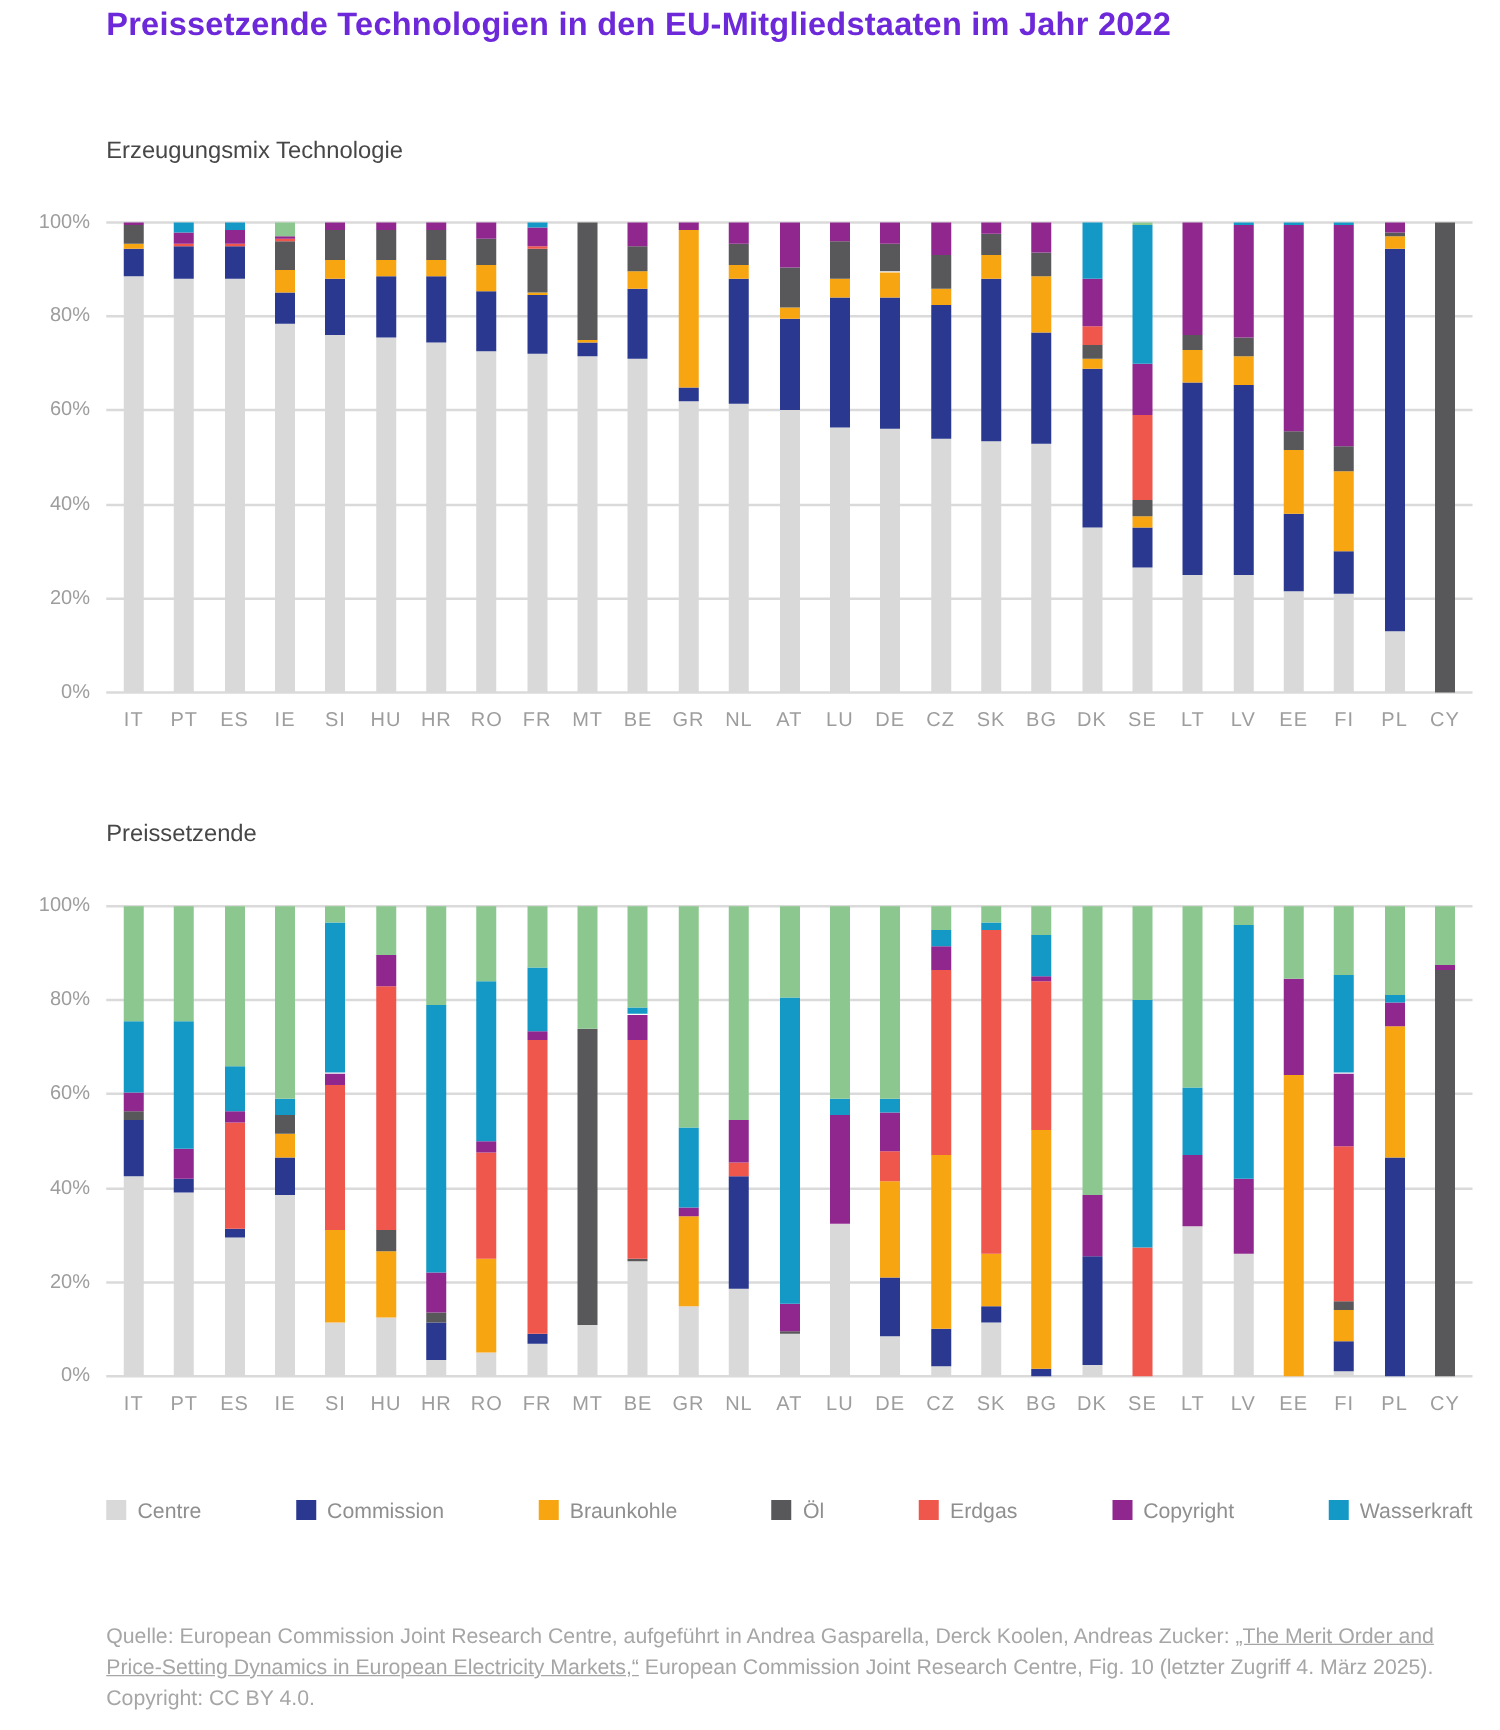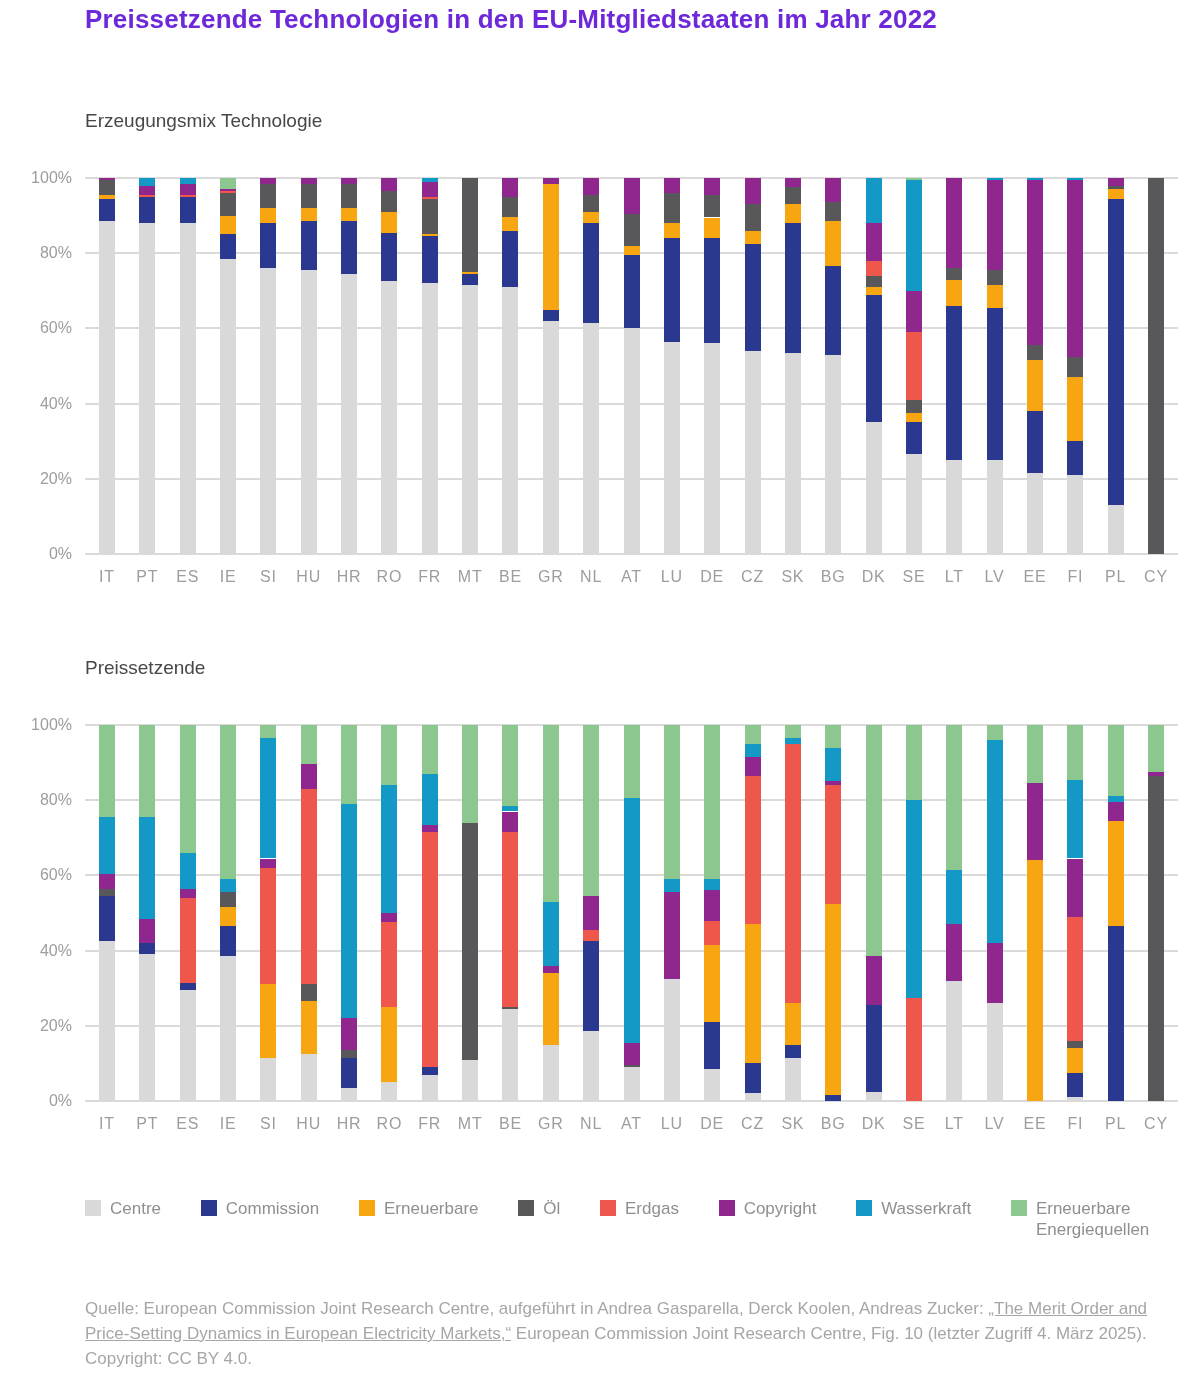--- a/index.html
+++ b/index.html
@@ -512,39 +512,35 @@
       <div class="legend-item">
         <span class="swatch" style="background: rgb(217, 217, 217);"></span>
         <span style="white-space: nowrap;">Centre</span>
       </div>
       <div class="legend-item">
         <span class="swatch" style="background: rgb(42, 56, 144);"></span>
         <span style="white-space: nowrap;">Commission</span>
       </div>
       <div class="legend-item">
         <span class="swatch" style="background: rgb(247, 165, 17);"></span>
-        <span style="white-space: nowrap;">Erneuerbare</span>
+        <span style="white-space: nowrap;">Braunkohle</span>
       </div>
       <div class="legend-item">
         <span class="swatch" style="background: rgb(88, 88, 90);"></span>
         <span style="white-space: nowrap;">Öl</span>
       </div>
       <div class="legend-item">
         <span class="swatch" style="background: rgb(239, 86, 76);"></span>
         <span style="white-space: nowrap;">Erdgas</span>
       </div>
       <div class="legend-item">
         <span class="swatch" style="background: rgb(144, 39, 142);"></span>
         <span style="white-space: nowrap;">Copyright</span>
       </div>
       <div class="legend-item">
         <span class="swatch" style="background: rgb(20, 153, 199);"></span>
         <span style="white-space: nowrap;">Wasserkraft</span>
       </div>
-      <div class="legend-item">
-        <span class="swatch" style="background: rgb(140, 199, 143);"></span>
-        <span style="width: 142px;">Erneuerbare Energiequellen</span>
-      </div>
     </div>
 
   <p class="source"><span>Quelle: European Commission Joint Research Centre, aufgeführt in Andrea Gasparella, Derck Koolen, Andreas Zucker: </span><span class="u">„The Merit Order and Price-Setting Dynamics in European Electricity Markets,“</span><span> European Commission Joint Research Centre, Fig. 10 (letzter Zugriff 4. März 2025). Copyright: CC BY 4.0.</span></p>
 
 </div>
 
 </body></html>

